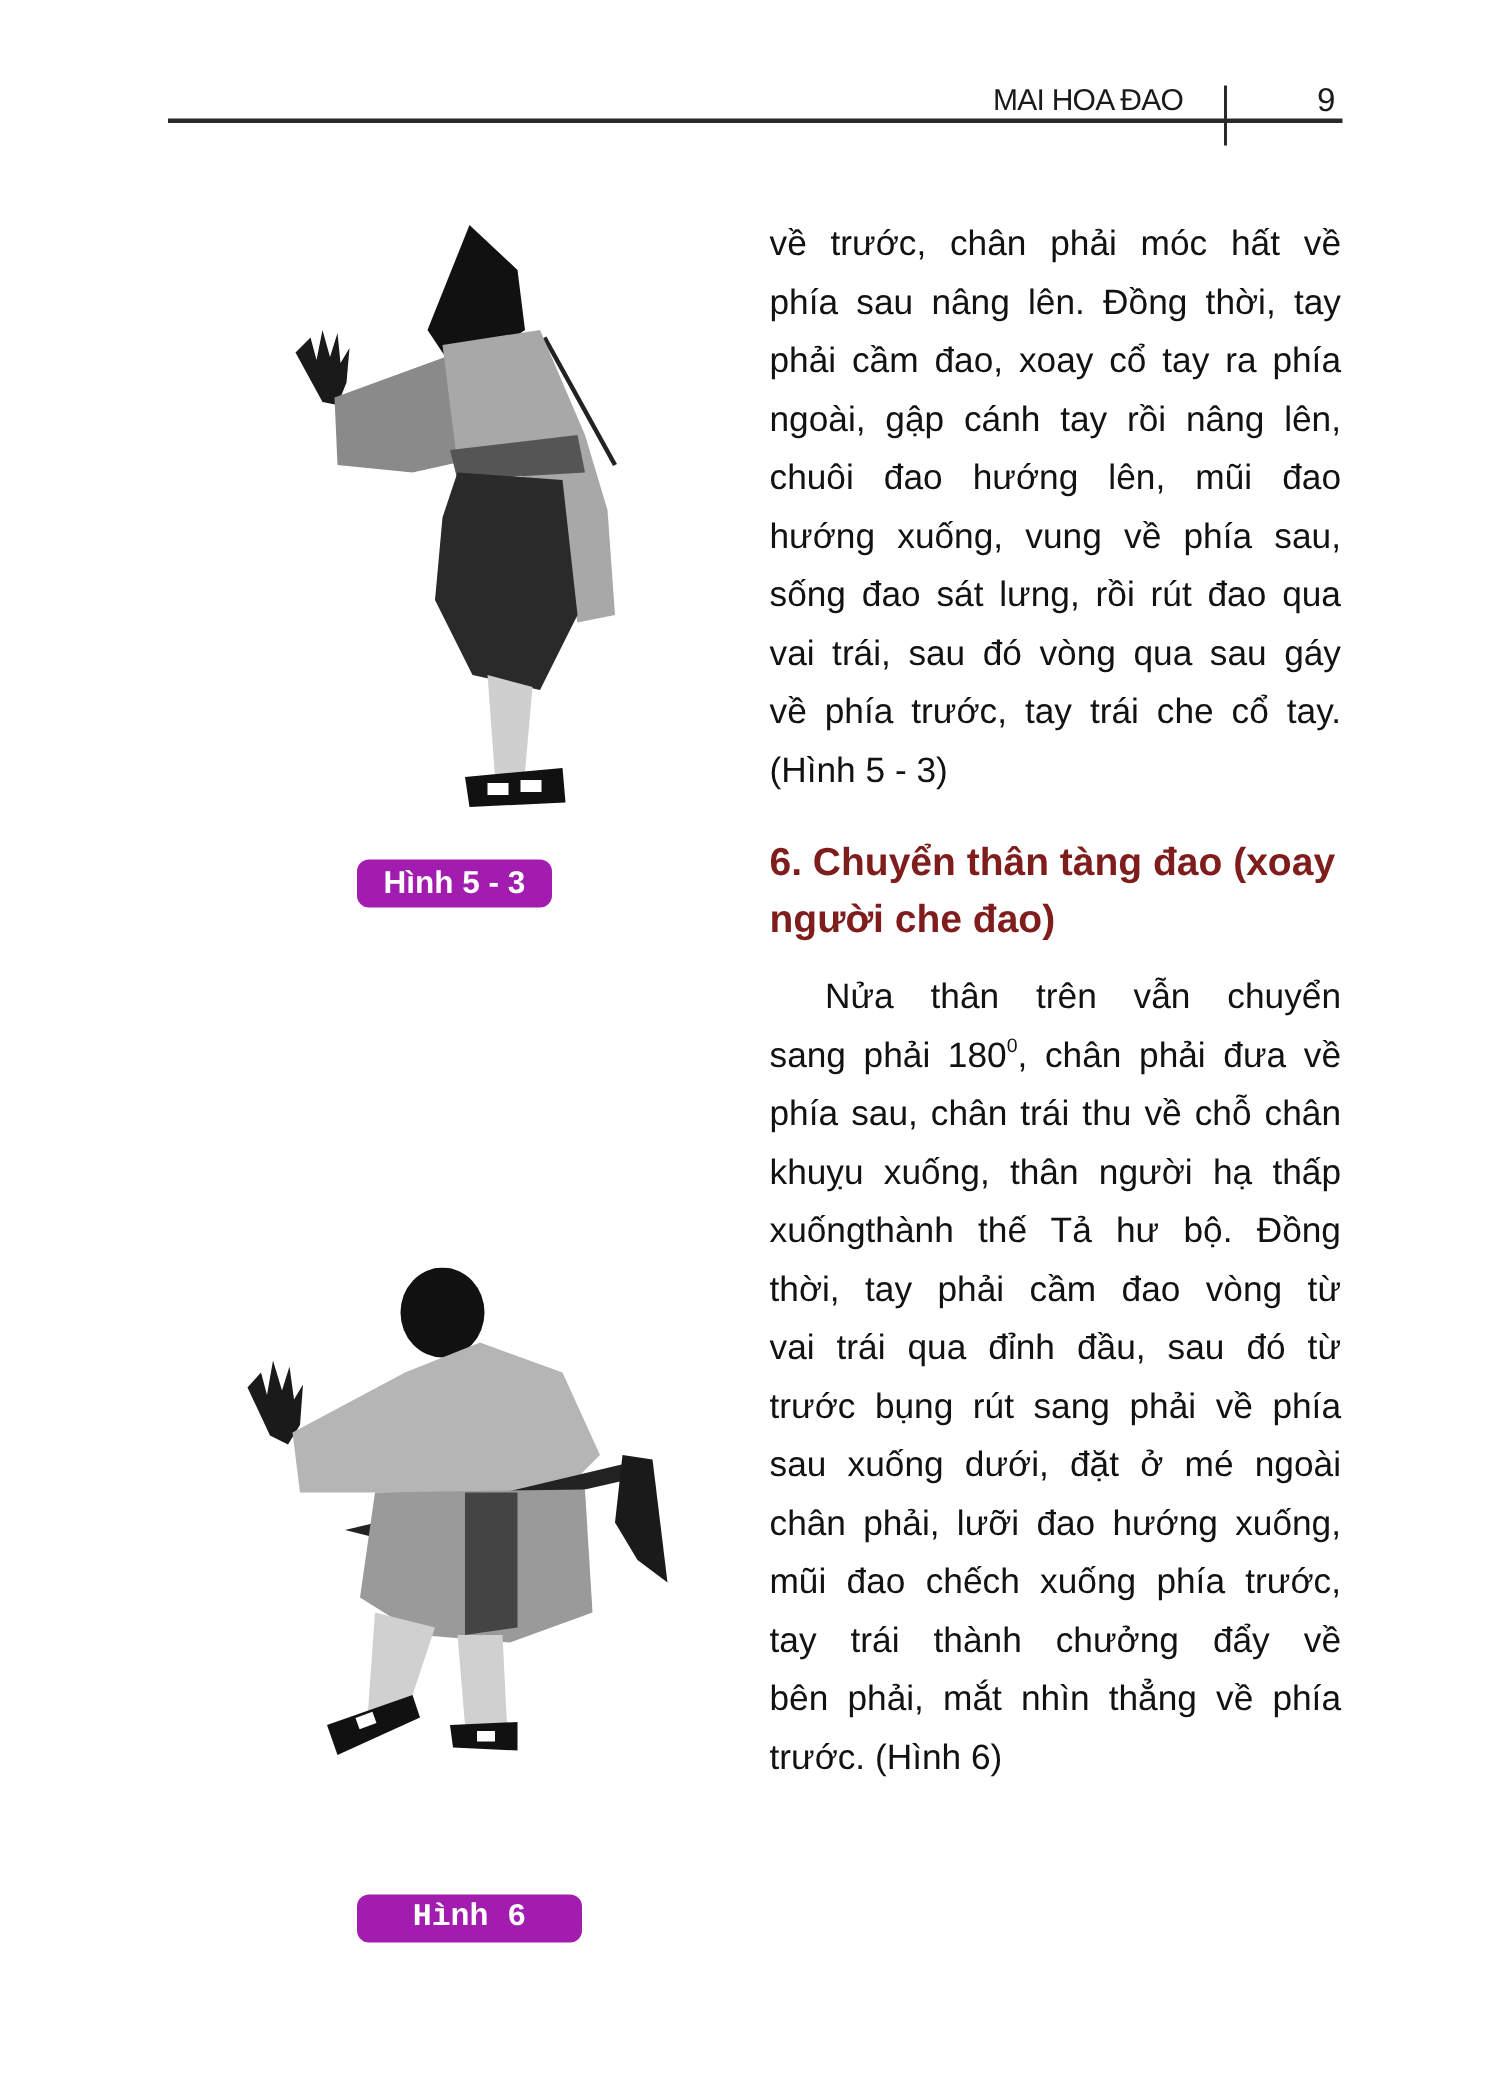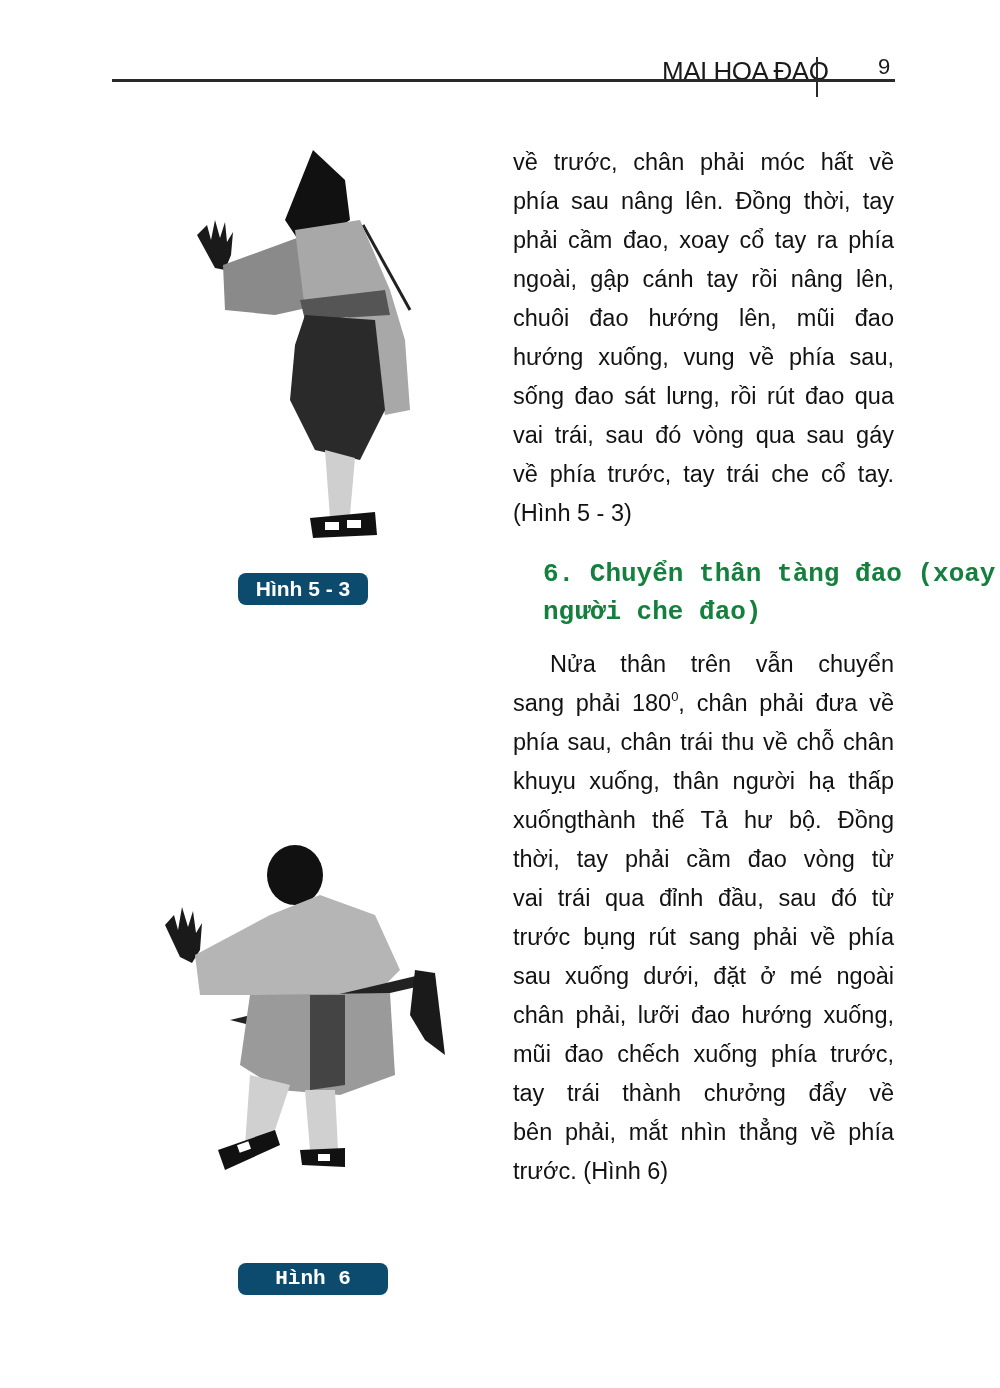--- a/index.html
+++ b/index.html
@@ -1,26 +1,26 @@
 <!DOCTYPE html>
 <html><head>
   <meta charset="utf-8">
   <style>
     html, body { margin: 0; padding: 0; background: #ffffff; }
     body { width: 1000px; height: 1388px; position: relative; overflow: hidden; font-family: "DejaVu Sans", "Liberation Sans", sans-serif; color: #111; }
-    .header-text { position: absolute; top: 56px; left: 662px; font-size: 26px; letter-spacing: -0.5px; color: #1a1a1a; font-family: "Liberation Sans", sans-serif; }
+    .header-text { position: absolute; top: 56px; left: 662px; font-size: 20px; letter-spacing: -0.5px; color: #1a1a1a; font-family: "Liberation Sans", sans-serif; }
     .page-num { position: absolute; top: 54px; left: 878px; font-size: 22px; color: #1a1a1a; font-family: "Liberation Sans", sans-serif; }
     .header-rule { position: absolute; top: 79px; left: 112px; width: 783px; height: 3px; background: #2a2a2a; }
     .header-sep { position: absolute; top: 57px; left: 816px; width: 2px; height: 40px; background: #2a2a2a; }
     .col { position: absolute; left: 513px; width: 381px; font-size: 23.5px; line-height: 39px; color: #121212; font-family: "Liberation Sans", sans-serif; }
     .line { display: block; white-space: nowrap; text-align: justify; text-align-last: justify; }
     .line.last { text-align-last: left; }
     .indent { padding-left: 37px; }
-    .heading { position: absolute; left: 543px; top: 555px; width: 390px; font-weight: bold; font-size: 26px; line-height: 38px; color: #15803d; font-family: Liberation Mono, monospace; }
-    .caption { position: absolute; background: #0c4a6e; color: #fff; border-radius: 8px; font-weight: bold; font-size: 21px; text-align: center; line-height: 32px; font-family: "Liberation Sans", sans-serif; }
+    .heading { position: absolute; left: 513px; top: 555px; width: 390px; font-weight: bold; font-size: 26px; line-height: 38px; color: #7f1d1d; font-family: Liberation Sans, sans-serif; }
+    .caption { position: absolute; background: #a21caf; color: #fff; border-radius: 8px; font-weight: bold; font-size: 21px; text-align: center; line-height: 32px; font-family: "Liberation Sans", sans-serif; }
     .figure { position: absolute; }
     sup { font-size: 13px; line-height: 0; vertical-align: 10px; }
   </style>
 </head>
 <body>
 
 <div>
   <span class="header-text">MAI HOA ĐAO</span>
   <span class="page-num">9</span>
   <div class="header-rule"></div>

